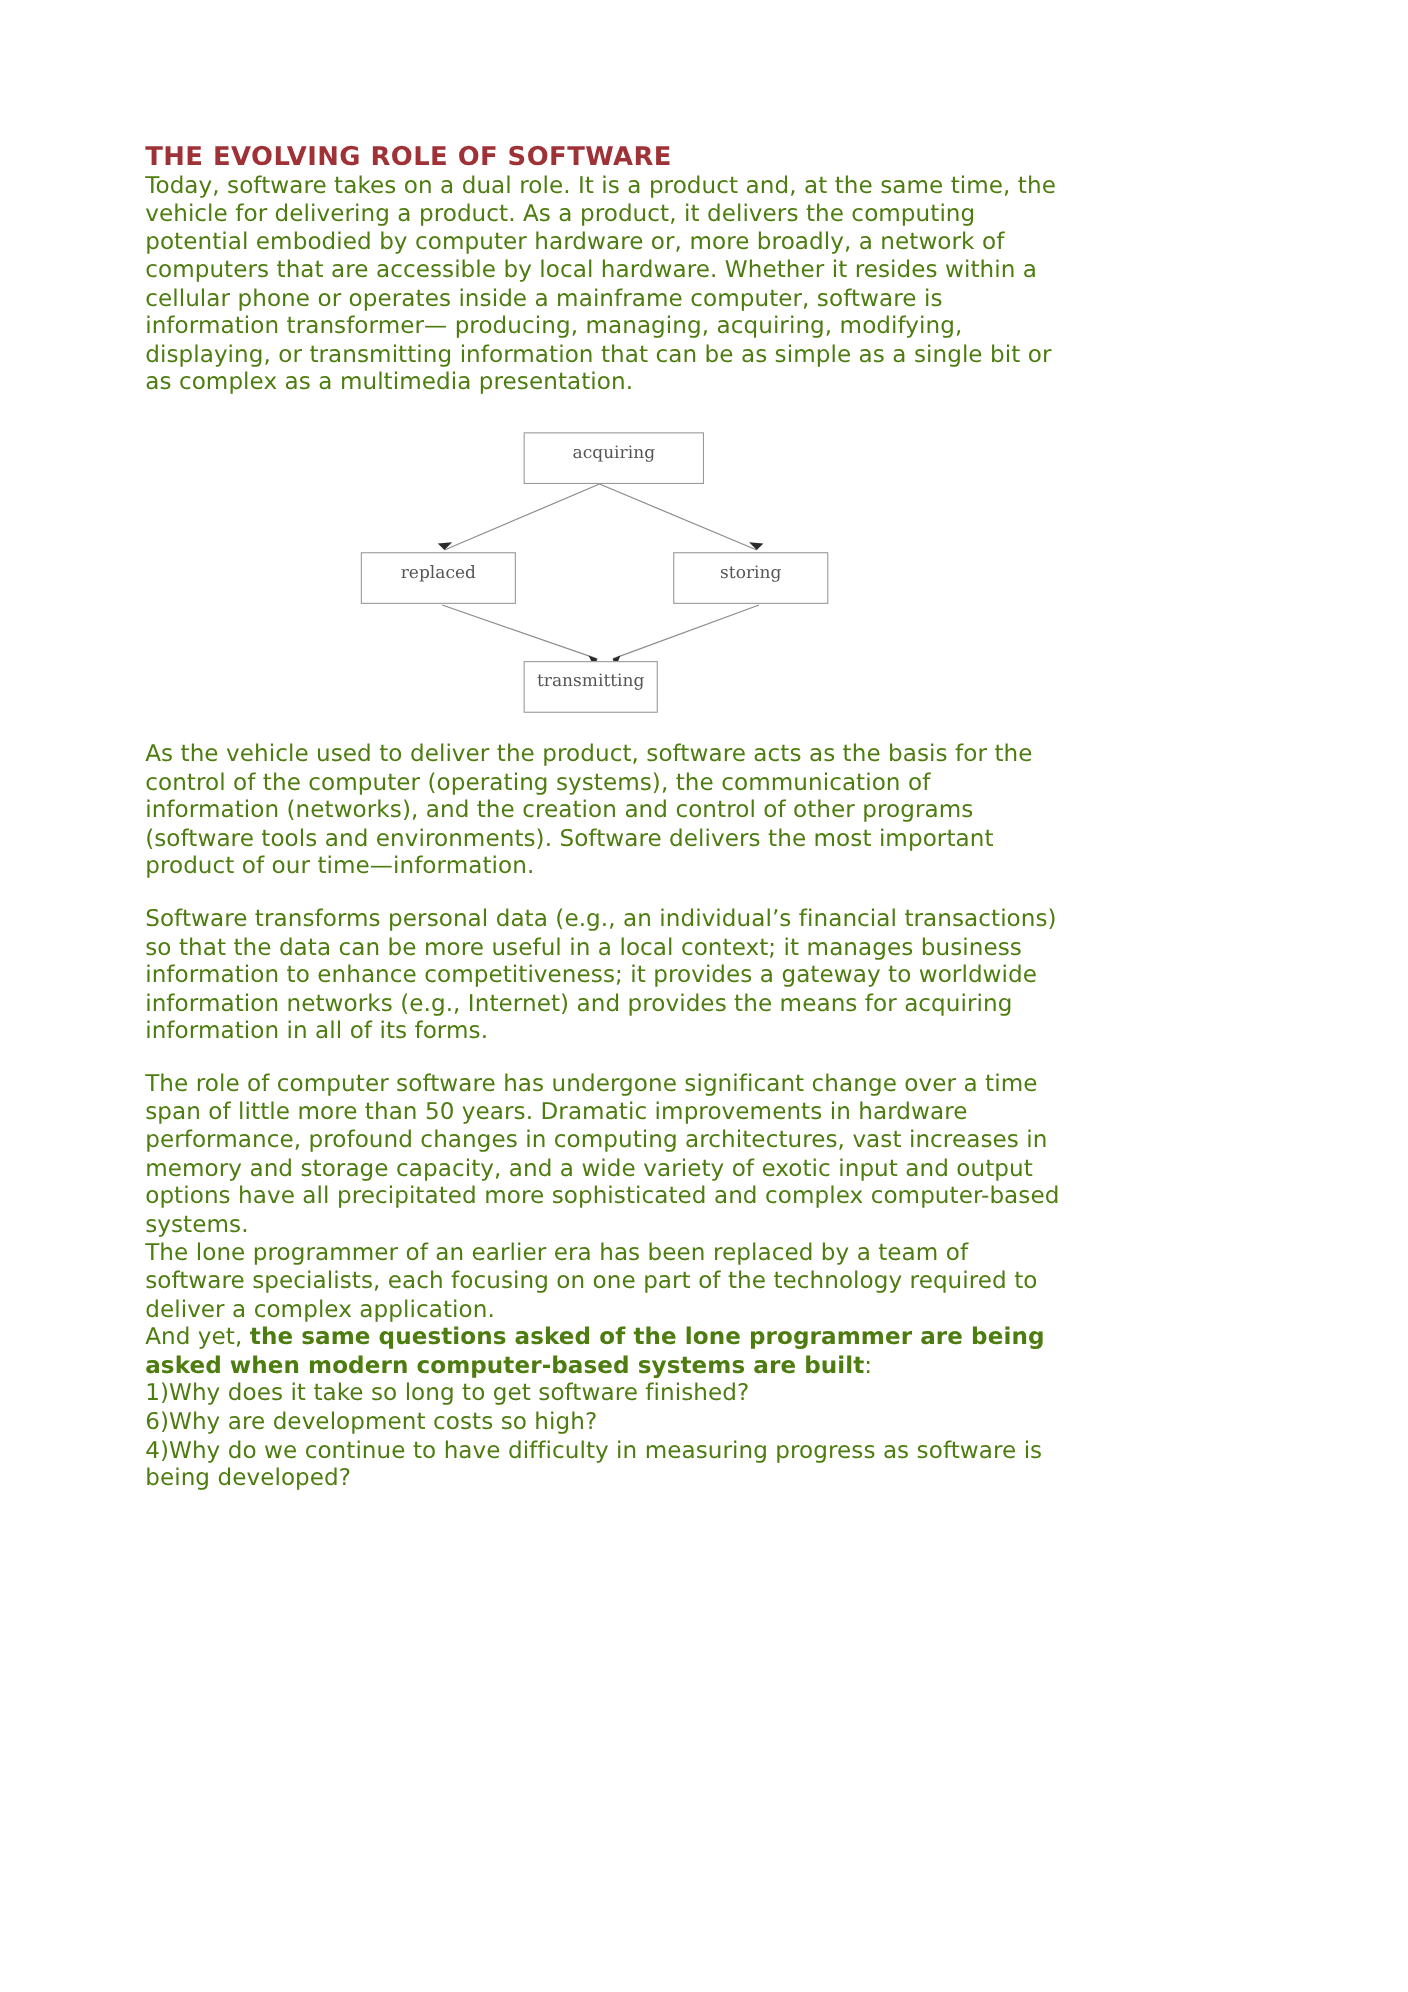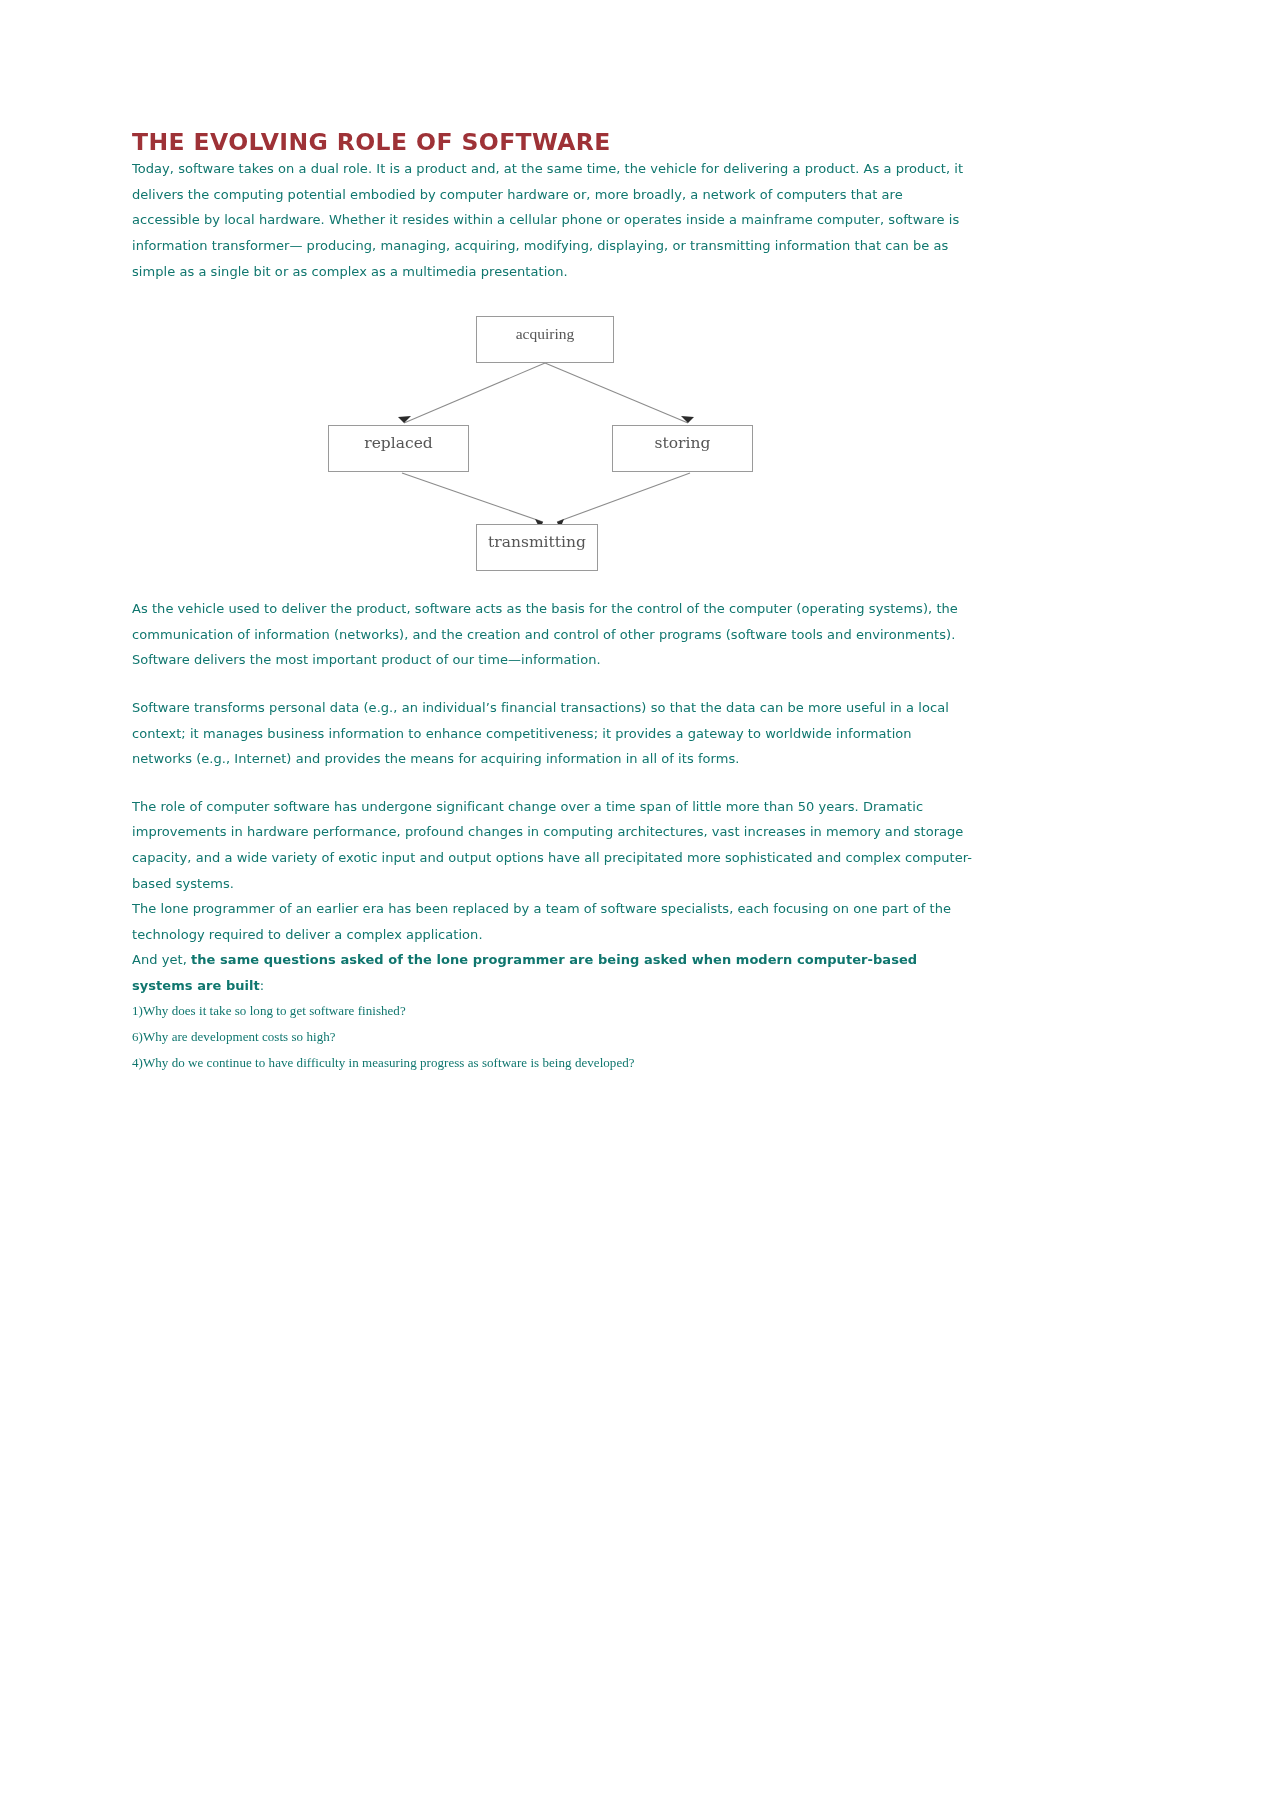--- a/index.html
+++ b/index.html
@@ -27,24 +27,24 @@
   h1.doc-title {
     font-family: "DejaVu Sans", sans-serif;
     font-size: 23.5px;
     font-weight: bold;
     color: #9e3237;
     letter-spacing: 0.4px;
     margin: 0 0 0 0;
     line-height: 1.2;
   }
   p.body {
-    font-size: 13px;
+    font-size: 21px;
     line-height: 25.6px;
     margin: 0 0 22px 0;
-    color: #0f766e;
+    color: #4d7c0f;
     letter-spacing: 0.05px;
   }
   p.tight { margin-bottom: 0; }
   p.body b { font-weight: bold; }
 
   
   .diagram {
     position: relative;
     width: 842px;
     height: 268px;
@@ -54,26 +54,26 @@
   .dbox {
     position: absolute;
     border: 1px solid #9a9a9a;
     background: #ffffff;
     font-family: "DejaVu Serif", serif;
     font-size: 15.5px;
     color: #555555;
     text-align: center;
     padding-top: 8px;
   }
-  #dbox-acquiring   { left: 344px; top: 10px;  width: 138px; height: 47px; font-family: Liberation Serif, serif; }
+  #dbox-acquiring   { left: 344px; top: 10px;  width: 164px; height: 47px; }
   #dbox-modifying   { left: 196px; top: 119px; width: 141px; height: 47px; }
   #dbox-storing     { left: 480px; top: 119px; width: 141px; height: 47px; }
   #dbox-transmitting{ left: 344px; top: 218px; width: 122px; height: 47px; }
 
-  .q-list p { margin: 0; font-family: Liberation Serif, serif; }
+  .q-list p { margin: 0; }
 </style>
 </head>
 <body>
 
 <div class="page">
   <div class="content">
 
     <h1 class="doc-title">THE EVOLVING ROLE OF SOFTWARE</h1>
 
     <p class="body">Today, software takes on a dual role. It is a product and, at the same time, the vehicle for delivering a product. As a product, it delivers the computing potential embodied by computer hardware or, more broadly, a network of computers that are accessible by local hardware. Whether it resides within a cellular phone or operates inside a mainframe computer, software is information transformer— producing, managing, acquiring, modifying, displaying, or transmitting information that can be as simple as a single bit or as complex as a multimedia presentation.</p>

